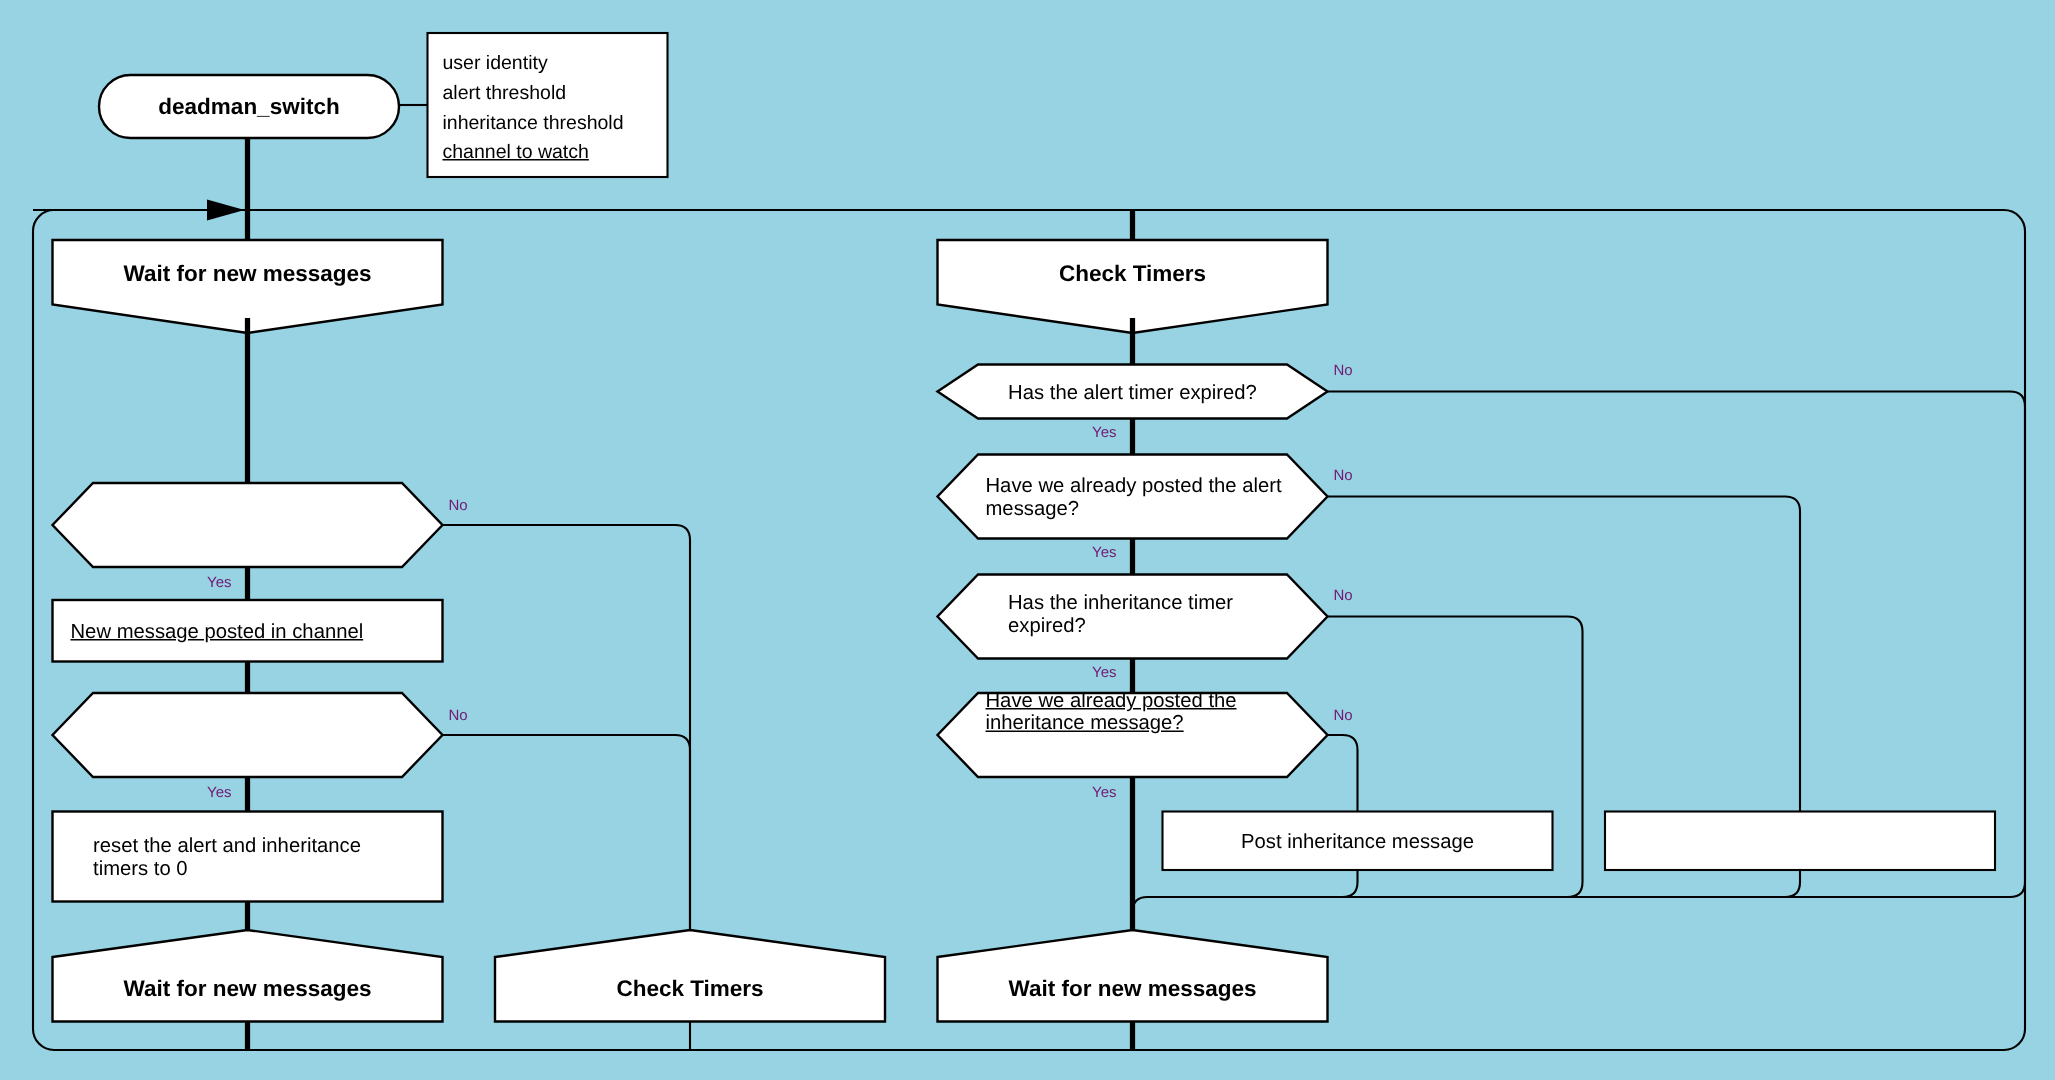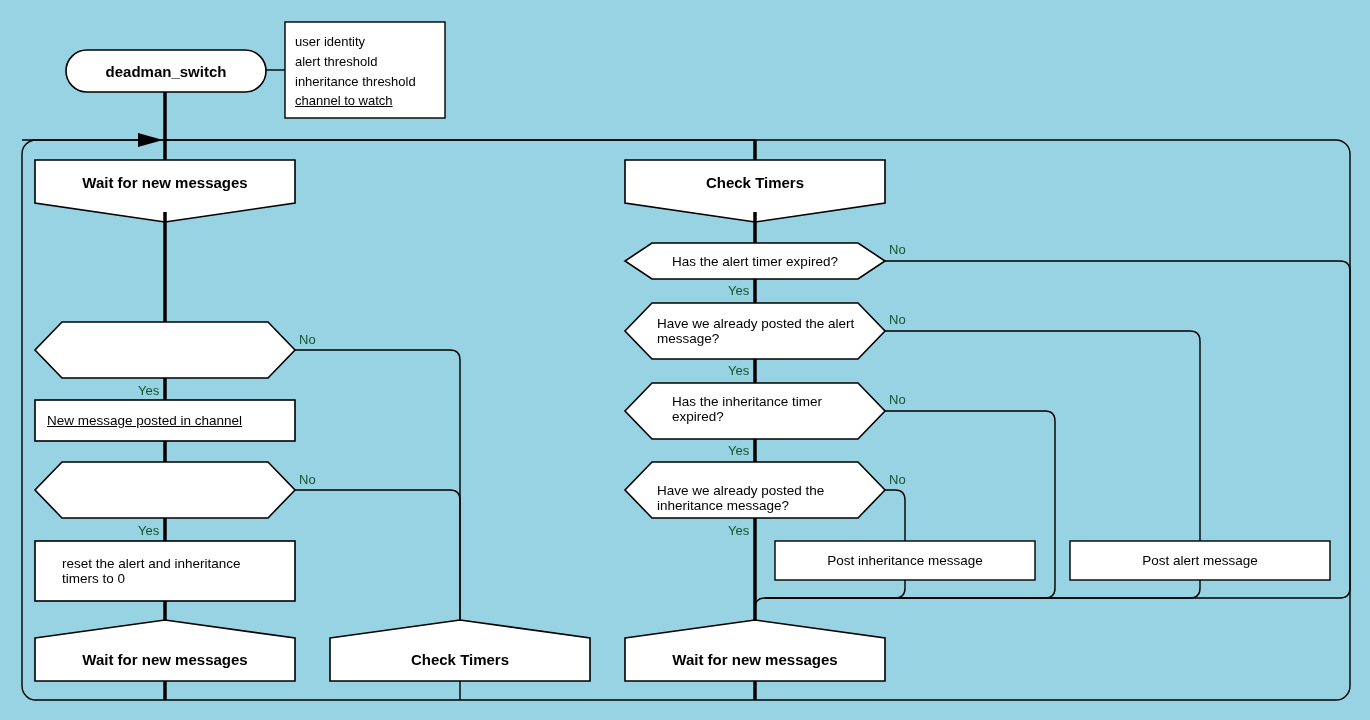--- a/index.html
+++ b/index.html
@@ -28,22 +28,22 @@
     align-items: center;
     color: #000000;
     pointer-events: none;
     box-sizing: border-box;
   }
   .node-text.center { justify-content: center; text-align: center; }
   .node-text.left { justify-content: flex-start; text-align: left; }
   .bold { font-weight: bold; }
   .edge-label {
     position: absolute;
-    font-size: 13px;
-    color: #14532d;
+    font-size: 10px;
+    color: #701a75;
     white-space: nowrap;
   }
 </style>
 </head>
 <body>
 
 <div id="canvas">
 
   <svg class="layer" viewBox="0 0 1370 720">
 
@@ -154,25 +154,24 @@
   <div class="node-text center bold" style="left:330px; top:638px; width:260px; height:43px; font-size:15px;">Check Timers</div>
 
   <div class="node-text center bold" style="left:625px; top:161px; width:260px; height:42px; font-size:15px;">Check Timers</div>
 
   <div class="node-text center" style="left:640px; top:243px; width:230px; height:36px; font-size:13.5px;">Has the alert timer expired?</div>
 
   <div class="node-text left" style="left:657px; top:303px; width:200px; height:56px; font-size:13.5px;">Have we already posted the alert message?</div>
 
   <div class="node-text left" style="left:672px; top:383px; width:180px; height:52px; font-size:13.5px;">Has the inheritance timer expired?</div>
 
-  <div class="node-text left" style="left:657px; top:462px; width:200px; height:72px; font-size:13.5px;">Have we already posted the inheritance message?</div>
+  <div class="node-text left" style="left:657px; top:438px; width:200px; height:72px; font-size:13.5px;text-decoration:underline;">Have we already posted the inheritance message?</div>
 
   <div class="node-text center" style="left:775px; top:541px; width:260px; height:39px; font-size:13.5px;">Post inheritance message</div>
 
-  <div class="node-text center" style="left:1070px; top:541px; width:260px; height:39px; font-size:13.5px;">Post alert message</div>
 
   <div class="node-text center bold" style="left:625px; top:638px; width:260px; height:43px; font-size:15px;">Wait for new messages</div>
 
   <div class="edge-label" style="left:299px; top:332px;">No</div>
   <div class="edge-label" style="left:138px; top:383px;">Yes</div>
   <div class="edge-label" style="left:299px; top:472px;">No</div>
   <div class="edge-label" style="left:138px; top:523px;">Yes</div>
 
   <div class="edge-label" style="left:889px; top:242px;">No</div>
   <div class="edge-label" style="left:728px; top:283px;">Yes</div>

